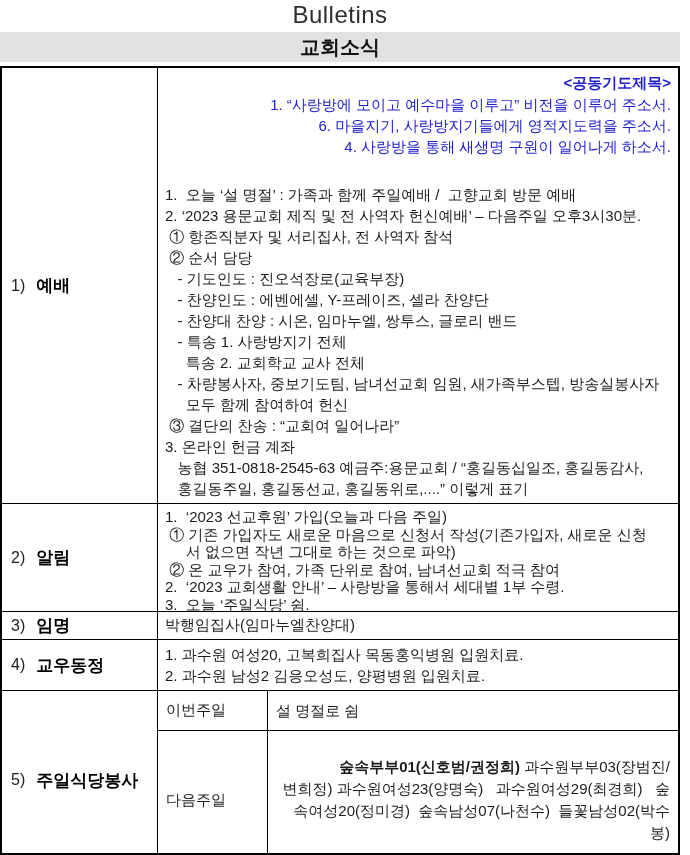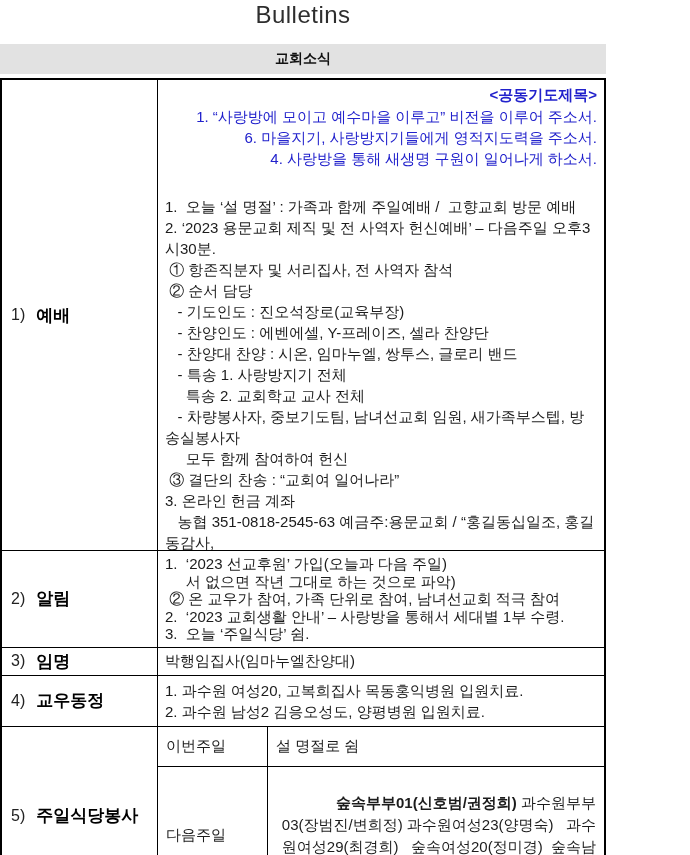--- a/index.html
+++ b/index.html
@@ -3,36 +3,36 @@
 <meta charset="utf-8">
 <style>
   * { margin:0; padding:0; box-sizing:border-box; }
   html,body { background:#ffffff; }
   body {
     width:690px; height:855px;
     font-family:"Liberation Sans", sans-serif;
     color:#1c1c1c;
     overflow:hidden;
   }
-  .page { width:606px; height:855px; }
+  .page { width:680px; height:855px; }
 
   .bulletin-title {
     height:32px;
     text-align:center;
     font-size:24px;
     font-weight:400;
     color:#2e2e2e;
     letter-spacing:0.5px;
     padding-top:1px;
   }
   .header-bar {
     height:30px;
     background:#e2e2e2;
     display:flex; align-items:center; justify-content:center;
-    font-size:14px; font-weight:bold; color:#111;margin-top:12px;
+    font-size:20px; font-weight:bold; color:#111;
   }
   .gap { height:4px; }
 
   .bulletin-table {
     height:789px;
     border:2px solid #000;
     display:flex; flex-direction:column;
   }
   .row { display:flex; }
   .row + .row { border-top:1.5px solid #000; }
@@ -125,20 +125,21 @@
     </div>
 
     <div class="row r-notice">
       <div class="label-cell">
         <span class="row-num">2)</span>
         <span class="row-label">알림</span>
       </div>
       <div class="content-cell tight">
         <div>
             <div class="line">1.  ‘2023 선교후원’ 가입(오늘과 다음 주일)</div>
+            <div class="line"> ① 기존 가입자도 새로운 마음으로 신청서 작성(기존가입자, 새로운 신청</div>
             <div class="line">     서 없으면 작년 그대로 하는 것으로 파악)</div>
             <div class="line"> ② 온 교우가 참여, 가족 단위로 참여, 남녀선교회 적극 참여</div>
             <div class="line">2.  ‘2023 교회생활 안내’ – 사랑방을 통해서 세대별 1부 수령.</div>
             <div class="line">3.  오늘 ‘주일식당’ 쉼.</div>
           </div>
       </div>
     </div>
 
     <div class="row r-appoint">
       <div class="label-cell">

